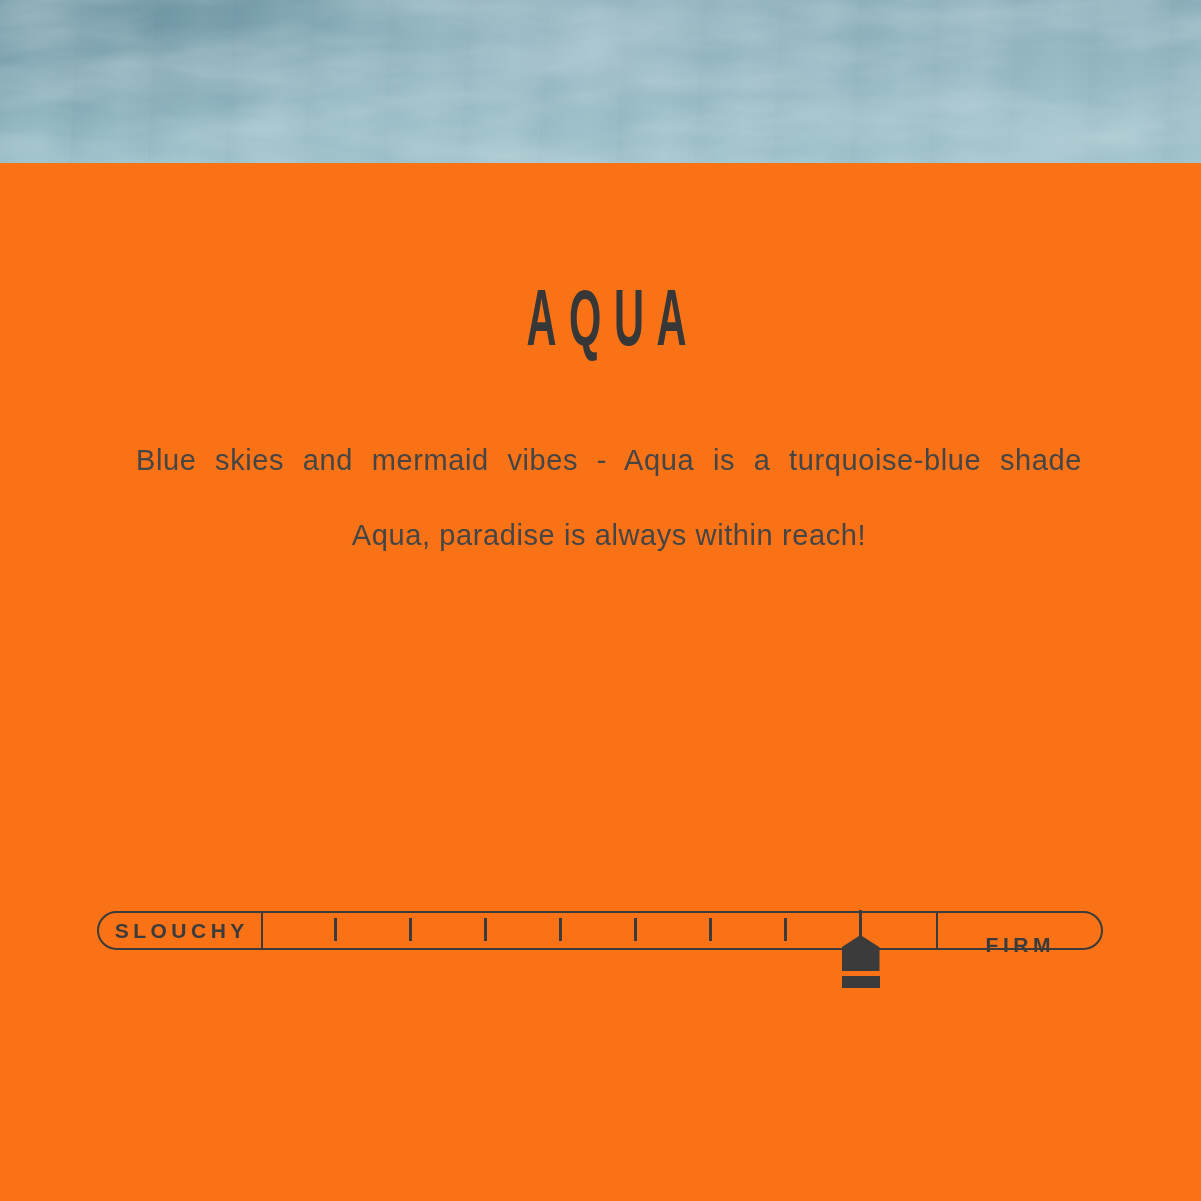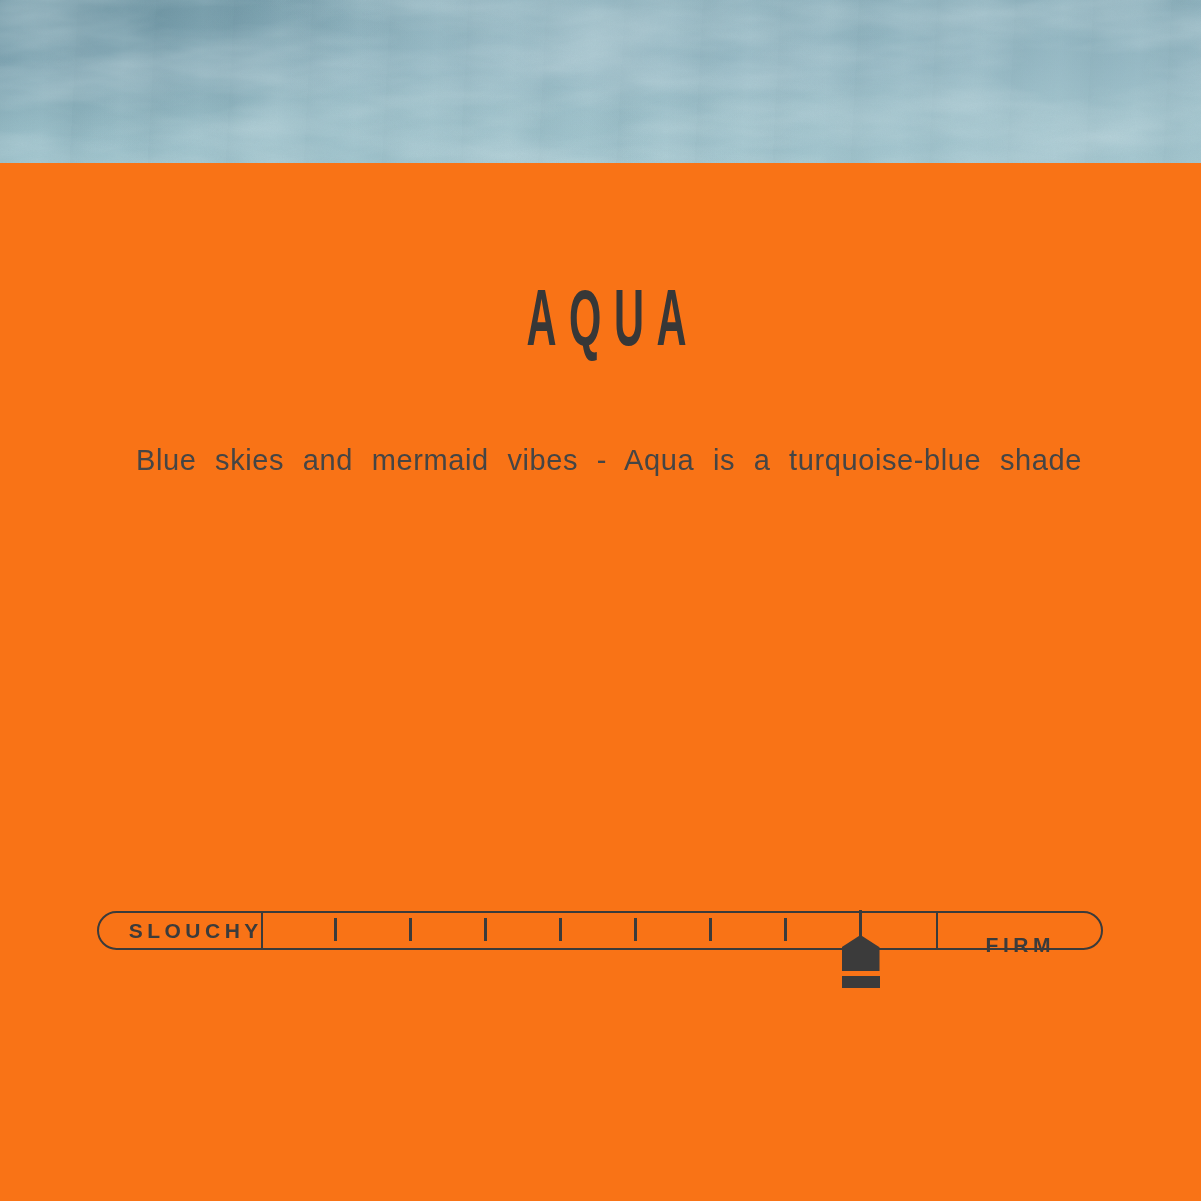--- a/index.html
+++ b/index.html
@@ -45,21 +45,21 @@
     position:absolute;left:97px;width:1006px;height:39px;box-sizing:border-box;
     border:2.5px solid #3b3b3b;border-radius:20px;background:transparent;
   }
   .slider.first{top:911px;}
   .slider.second{top:1030px;}
   .slider-section-label{
     position:absolute;top:0;bottom:0;display:flex;align-items:center;justify-content:center;
     font-size:21px;font-weight:700;letter-spacing:4.5px;color:#3b3b3b;
     text-indent:4.5px; 
   }
-  .slider-section-label.left{left:0;width:161px;margin-left:14px;}
+  .slider-section-label.left{left:0;width:161px;}
   .slider-section-label.right{left:836px;right:0;margin-top:28px;}
   .slider-divider{position:absolute;top:0;bottom:0;width:2.5px;background:#3b3b3b;}
   .slider-tick{position:absolute;top:5px;height:23px;width:2.5px;background:#3b3b3b;}
   .slider-marker{position:absolute;top:-3px;width:38px;height:78px;}
   .marker-stub{position:absolute;left:50%;margin-left:-1.5px;top:0;width:3px;height:27px;background:#3b3b3b;}
   .marker-pin{
     position:absolute;left:0;top:25px;width:38px;height:36px;background:#3b3b3b;
     -webkit-clip-path:polygon(50% 0,100% 34%,100% 100%,0 100%,0 34%);
     clip-path:polygon(50% 0,100% 34%,100% 100%,0 100%,0 34%);
   }
@@ -84,20 +84,21 @@
       <rect width="1201" height="163" filter="url(#grain)" opacity="0.30"></rect>
     </svg>
   </div>
 
   <div class="title-wrap">
     <span class="title-text">AQUA</span>
   </div>
 
   <div class="desc">
     <div class="desc-line">Blue skies and mermaid vibes - Aqua is a turquoise-blue shade</div>
+    <div class="desc-line center">Aqua, paradise is always within reach!</div>
   </div>
 
   <div class="slider first">
     <span class="slider-section-label left">SLOUCHY</span>
     <span class="slider-section-label right">FIRM</span>
   <div class="slider-divider" style="left: 161.5px;"></div>
       <div class="slider-divider" style="left: 836.5px;"></div>
       <div class="slider-tick" style="left: 235.25px;"></div>
       <div class="slider-tick" style="left: 310.25px;"></div>
       <div class="slider-tick" style="left: 385.25px;"></div>

